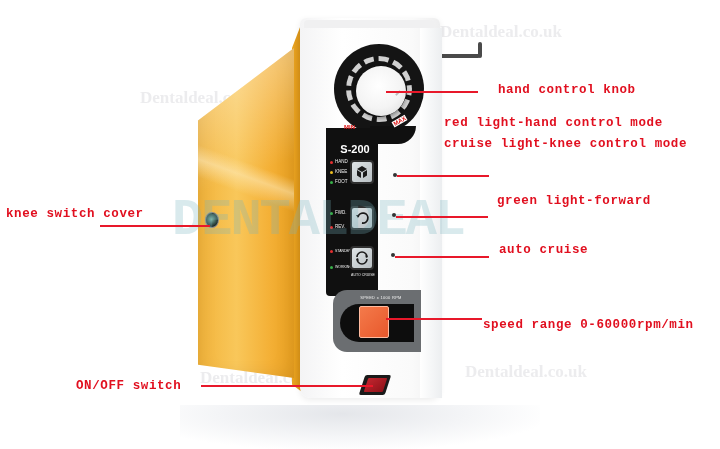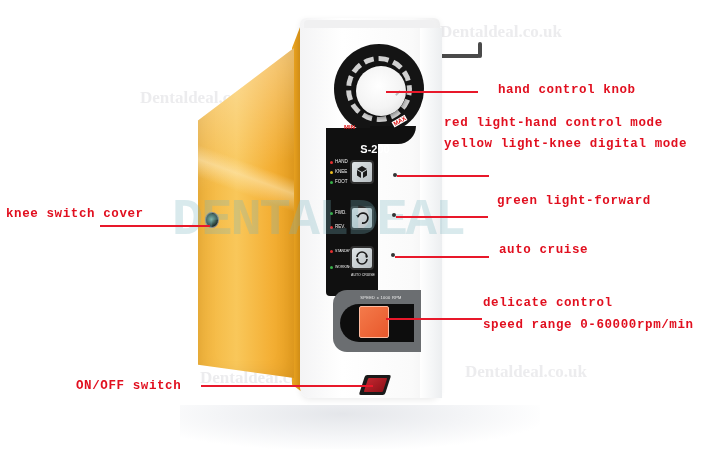--- a/index.html
+++ b/index.html
@@ -52,21 +52,21 @@
     .min-label { position: absolute; left: 344px; top: 124px; font-size: 6px; color: #d11; font-family: "Liberation Sans", sans-serif; font-weight: bold; }
     .max-label { position: absolute; left: 392px; top: 118px; font-size: 6px; color: #d11; font-family: "Liberation Sans", sans-serif; font-weight: bold;
       background: #fff; padding: 0 1px; transform: rotate(-30deg); }
 
     
     .panel { position: absolute; left: 326px; top: 128px; width: 52px; height: 168px;
       background: #101010; border-radius: 0 0 4px 4px; }
     .panel-notch { position: absolute; left: 370px; top: 126px; width: 46px; height: 18px;
       background: #101010; border-radius: 0 0 22px 0; }
     .model-label { position: absolute; left: 326px; top: 143px; width: 58px; text-align: center;
-      color: #ffffff; font-size: 11px; font-weight: bold; font-family: "Liberation Sans", sans-serif; margin-left: 20px; }
+      color: #ffffff; font-size: 11px; font-weight: bold; font-family: "Liberation Sans", sans-serif; }
 
     .led-row { position: absolute; left: 330px; display: flex; align-items: center; gap: 2px; }
     .led { width: 3px; height: 3px; border-radius: 50%; }
     .led-label { color: #f2f2f2; font-size: 4.5px; font-family: "Liberation Sans", sans-serif; line-height: 1; white-space: nowrap; }
 
     .panel-btn { position: absolute; left: 350px; width: 24px; height: 24px; border-radius: 4px;
       background: linear-gradient(135deg, #dfe4e6, #b9c0c4); border: 2px solid #303030;
       display: flex; align-items: center; justify-content: center; }
     .panel-btn svg { width: 16px; height: 16px; }
     .auto-cruise-label { position: absolute; left: 350px; top: 274px; width: 26px; text-align: center;
@@ -205,21 +205,20 @@
   <div class="leader-dot" style="left:392px; top:213px;"></div>
   <div class="leader" style="left:396px; top:216px; width:92px;"></div>
   <div class="leader-dot" style="left:391px; top:253px;"></div>
   <div class="leader" style="left:395px; top:256px; width:94px;"></div>
   <div class="leader" style="left:386px; top:318px; width:96px;"></div>
   <div class="leader" style="left:100px; top:225px; width:110px;"></div>
   <div class="leader" style="left:201px; top:385px; width:172px;"></div>
 
   <div class="callout" style="left:498px; top:84px;">hand control knob</div>
   <div class="callout" style="left:444px; top:117px;">red light-hand control mode</div>
-  <div class="callout" style="left:444px; top:138px;">yellow light-knee digital mode</div>
+  <div class="callout" style="left:444px; top:138px;">cruise light-knee control mode</div>
   <div class="callout" style="left:497px; top:195px;">green light-forward</div>
   <div class="callout" style="left:499px; top:244px;">auto cruise</div>
-  <div class="callout" style="left:483px; top:297px;">delicate control</div>
   <div class="callout" style="left:483px; top:319px;">speed range 0-60000rpm/min</div>
   <div class="callout" style="left:6px; top:208px;">knee switch cover</div>
   <div class="callout" style="left:76px; top:380px;">ON/OFF switch</div>
 
 </div>
 
 </body></html>

